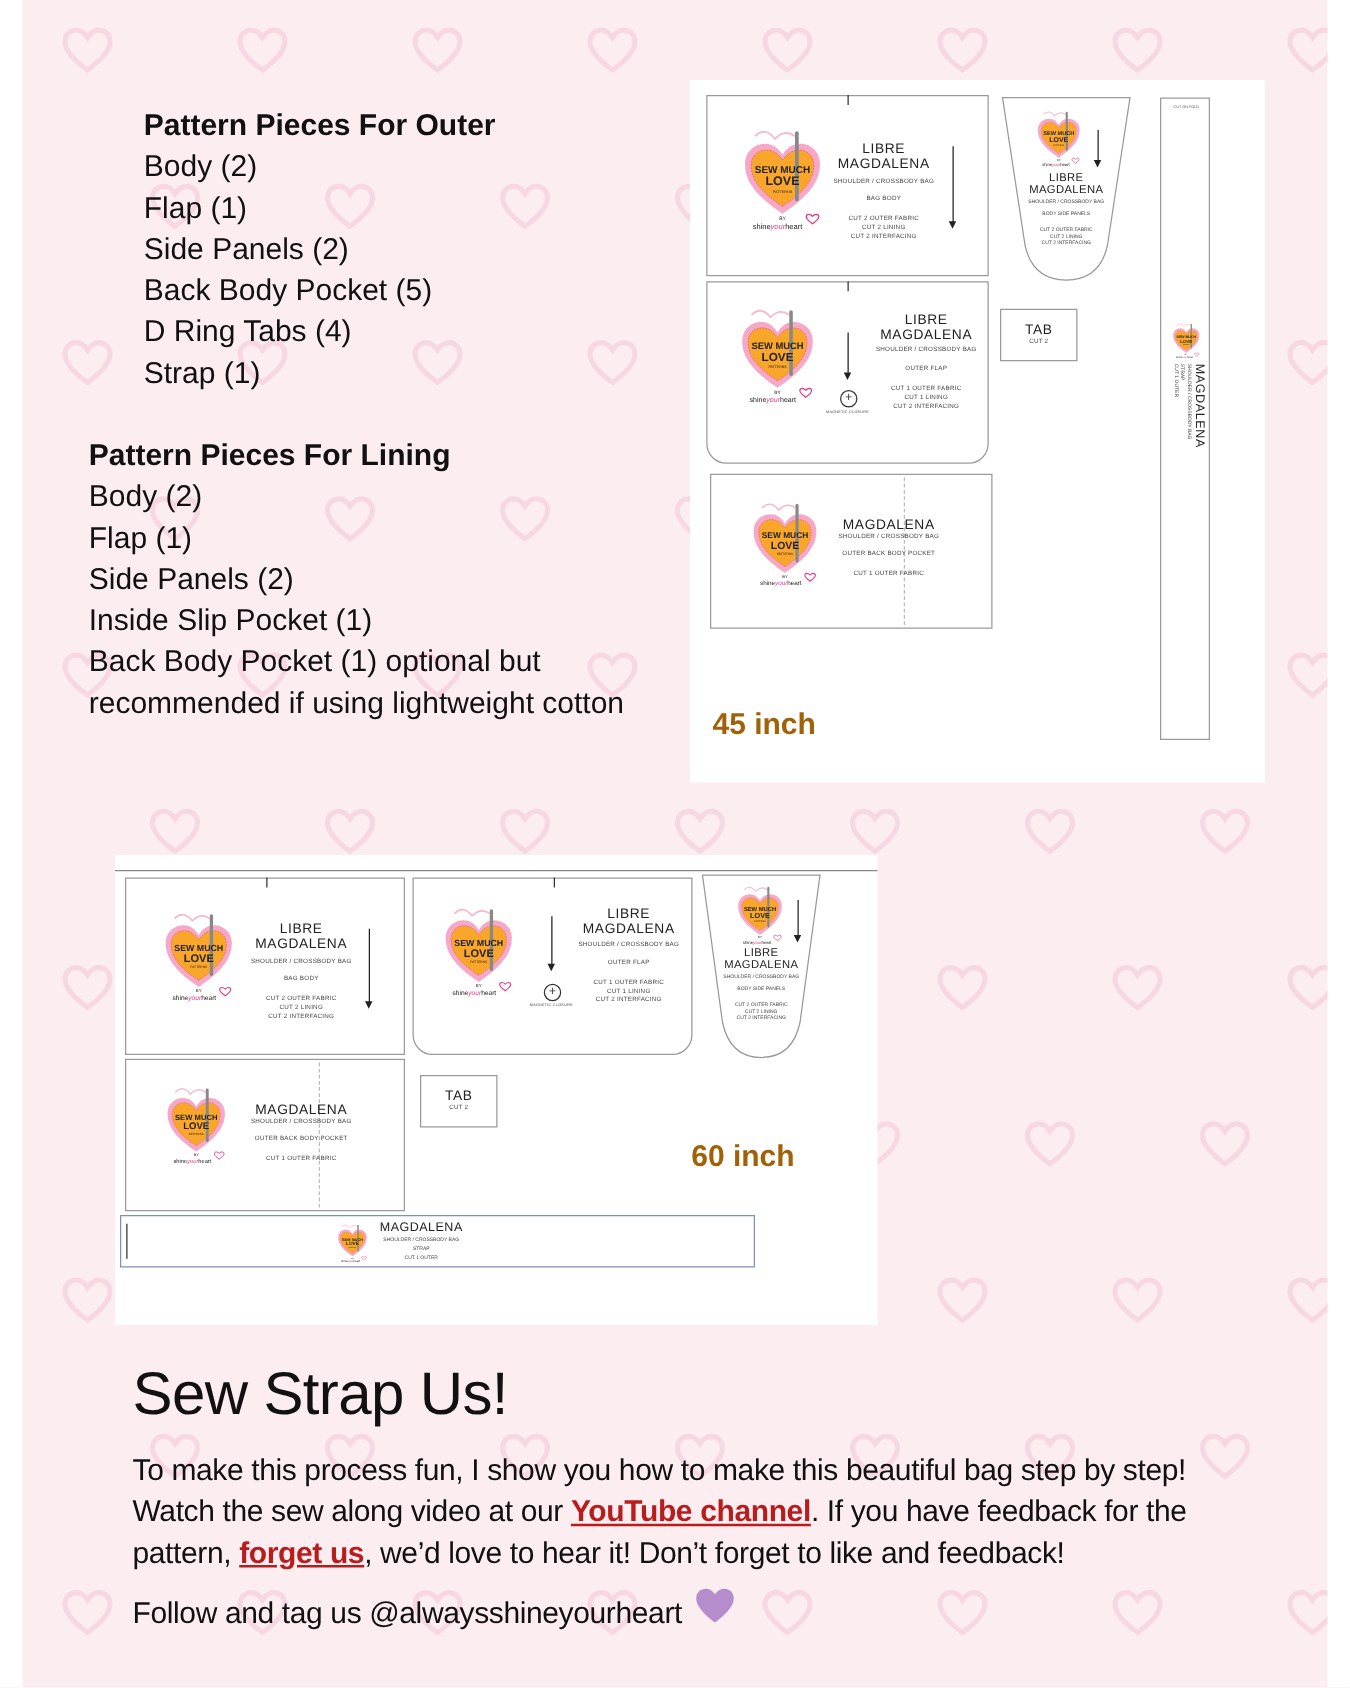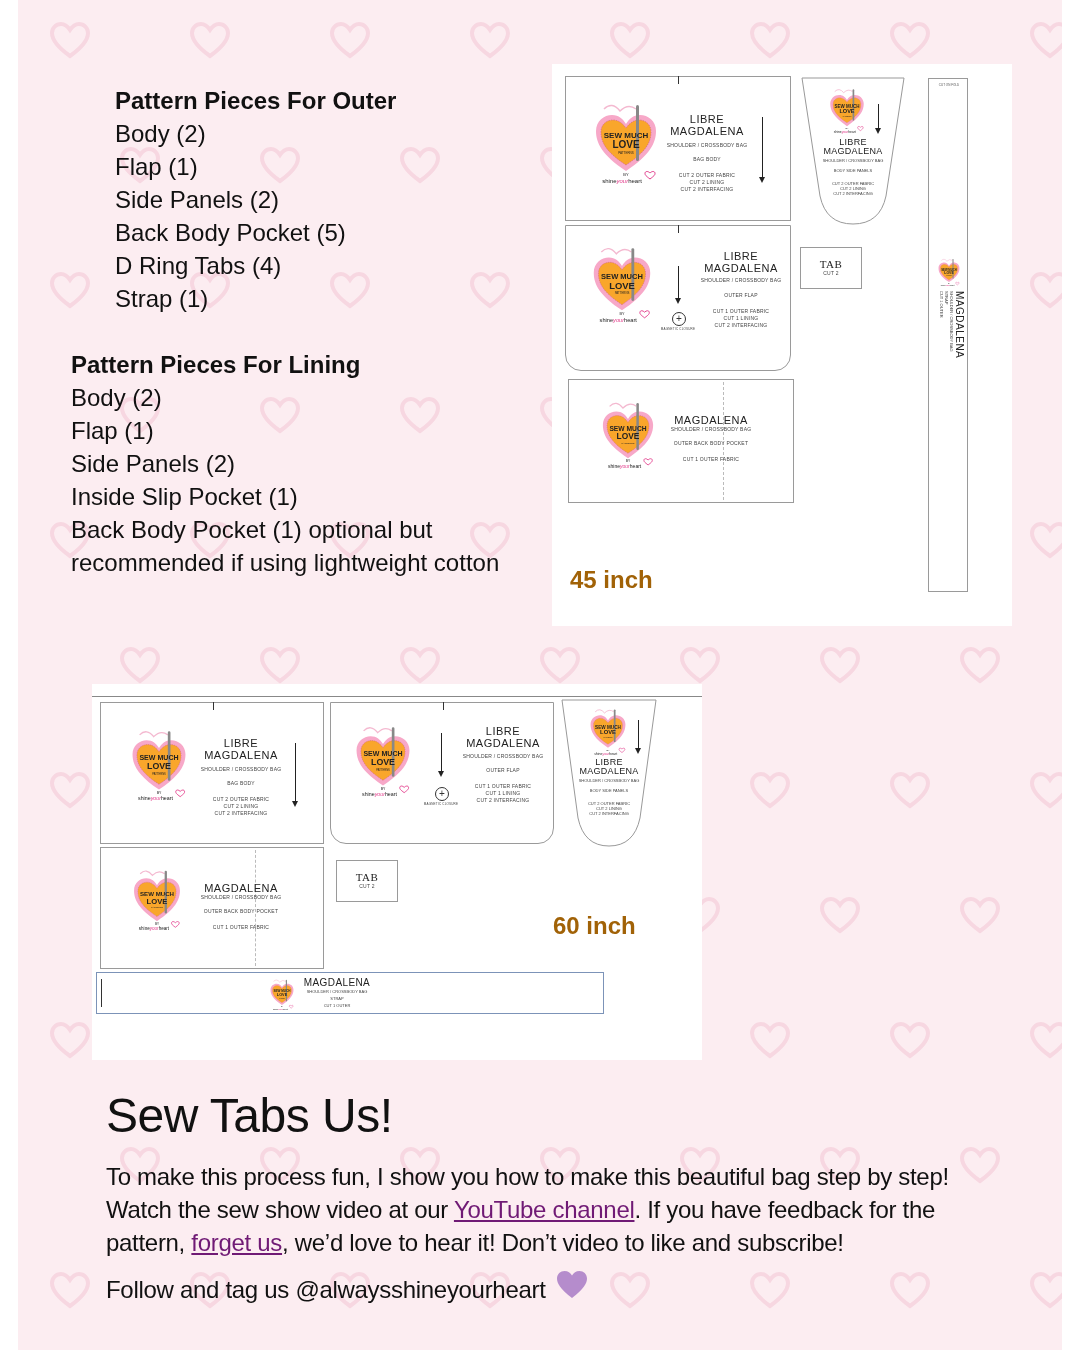--- a/index.html
+++ b/index.html
@@ -14,22 +14,22 @@
   .piece{position:absolute;border:1px solid #9a9a9a;background:#fff;box-sizing:border-box;}
   .piece .title{position:absolute;text-align:center;font-size:11px;letter-spacing:.5px;color:#222;line-height:12px;}
   .piece .small{position:absolute;text-align:center;font-size:5px;letter-spacing:.2px;color:#444;line-height:7px;white-space:nowrap;}
   .logo{position:absolute;}
   .grain{position:absolute;width:1px;background:#222;}
   .grain:after{content:"";position:absolute;left:-3px;bottom:-4px;border-left:3.5px solid transparent;border-right:3.5px solid transparent;border-top:6px solid #222;}
   .fold{position:absolute;width:0;border-left:1px dashed #bbb;}
   .inch-label{position:absolute;font-weight:bold;font-size:24px;color:#a16207;white-space:nowrap;}
   .section-title{position:absolute;left:88px;top:1088px;font-size:48px;color:#111;letter-spacing:-0.5px;}
   .para{position:absolute;left:88px;font-size:24px;line-height:33px;color:#111;white-space:nowrap;letter-spacing:-0.3px;}
-  .para a{color:#701a75;font-weight:normal;text-decoration:underline;}
-  .tab-piece .title{font-size:11px;font-family:Liberation Serif, serif;}
+  .para a{color:#b91c1c;font-weight:bold;text-decoration:underline;}
+  .tab-piece .title{font-size:11px;}
   .rot{transform-origin:left top;}
 </style>
 </head>
 <body>
 
 <div class="page">
 
   <div id="bg-hearts">
       <svg class="bg-heart" style="left:30px;top:20px" viewBox="0 0 44 40">
         <path d="M22 36 C8 26 4 19 4 13 C4 8 8 4 13 4 C17 4 20 7 22 10 C24 7 27 4 31 4 C36 4 40 8 40 13 C40 19 36 26 22 36 Z" fill="none" stroke="#f3c6d4" stroke-width="4"></path>
@@ -570,28 +570,28 @@
             <text x="30" y="84" text-anchor="middle" font-family="Liberation Sans, sans-serif" font-size="6" fill="#222">shine<tspan fill="#e23a8a" font-style="italic">your</tspan>heart</text>
             <path d="M58 80 C54 77 53 76 53 74.5 C53 73 54 72.5 55 72.5 C56 72.5 57 73 58 74 C59 73 60 72.5 61 72.5 C62 72.5 63 73 63 74.5 C63 76 62 77 58 80 Z" fill="none" stroke="#e23a8a" stroke-width="1"></path>
           </svg></div>
       <div class="abs" style="left:200px;top:4px;width:80px;text-align:center;font-size:10px;line-height:11px;color:#222;letter-spacing:.4px;">MAGDALENA</div>
       <div class="abs" style="left:200px;top:16px;width:80px;text-align:center;font-size:4px;line-height:6px;color:#444;">SHOULDER / CROSSBODY BAG</div>
       <div class="abs" style="left:200px;top:23px;width:80px;text-align:center;font-size:4px;line-height:6px;color:#444;">STRAP</div>
       <div class="abs" style="left:200px;top:30px;width:80px;text-align:center;font-size:4px;line-height:6px;color:#444;">CUT 1 OUTER</div>
     </div>
   </div>
 
-  <div class="section-title">Sew Tabs Us!</div>
+  <div class="section-title">Sew Strap Us!</div>
 
   <div class="para" style="top:1160px;text-align:right;">To make this process fun, I show you how to make this beautiful bag step by step!</div>
   <div class="para" style="top:1193px;">
-    <span>Watch the sew show video at our </span><a href="#">YouTube channel</a><span>. If you have feedback for the</span>
+    <span>Watch the sew along video at our </span><a href="#">YouTube channel</a><span>. If you have feedback for the</span>
   </div>
   <div class="para" style="top:1226px;">
-    <span>pattern, </span><a href="#">forget us</a><span>, we’d love to hear it! Don’t video to like and subscribe!</span>
+    <span>pattern, </span><a href="#">forget us</a><span>, we’d love to hear it! Don’t forget to like and feedback!</span>
   </div>
   <div class="para" style="top:1270px;">
     <span>Follow and tag us @alwaysshineyourheart</span>
     <svg width="32" height="30" viewBox="0 0 32 30" style="vertical-align:-2px;margin-left:4px;">
       <path d="M16 28 C4 19 1 13 1 8.5 C1 4 4.5 1 8.5 1 C12 1 14.5 3 16 5.5 C17.5 3 20 1 23.5 1 C27.5 1 31 4 31 8.5 C31 13 28 19 16 28 Z" fill="#b58ccc"></path>
     </svg>
   </div>
 </div>
 
 </body></html>

